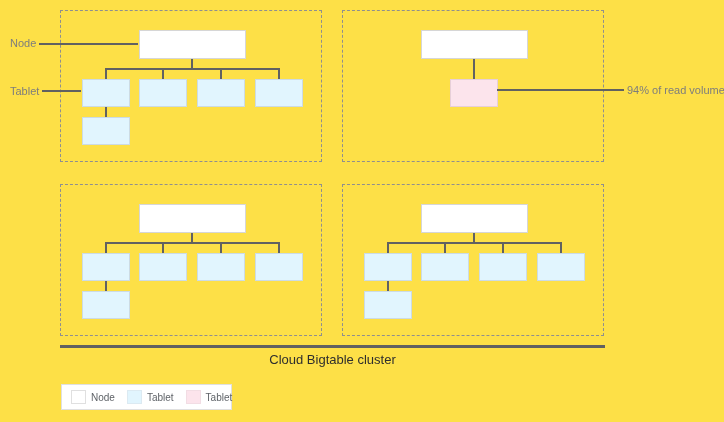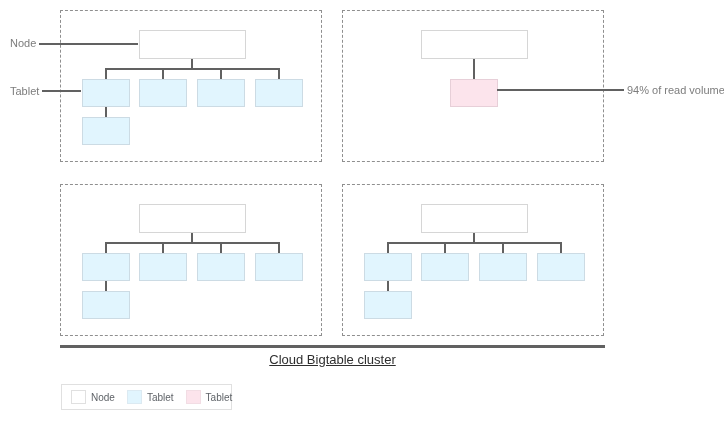--- a/index.html
+++ b/index.html
@@ -1,17 +1,17 @@
 <!DOCTYPE html>
 <html><head>
 <meta charset="utf-8">
 <style>
   html, body { margin:0; padding:0; background:#000; }
   .canvas {
-    position:relative; width:724px; height:422px; background:#ffffff;
+    position:relative; width:724px; height:422px; background:#fde047;
     font-family:"Liberation Sans","DejaVu Sans",sans-serif;
     overflow:hidden;
   }
   .quad {
     position:absolute; width:262px; height:152px;
     border:1px dashed #8f8f8f; box-sizing:border-box;
   }
   .q-tl { left:60px;  top:10px; }
   .q-tr { left:342px; top:10px; }
   .q-bl { left:60px;  top:184px; }
@@ -22,21 +22,21 @@
   .tablet-box { width:48px;  height:28px; background:#e1f5fe; border:1px solid #ccdbe4; }
   .hot-box    { background:#fce4ec; border-color:#e7cfd8; }
 
   .line { position:absolute; background:#616161; }
 
   .ext-label { position:absolute; font-size:11px; color:#7d7d7d; white-space:nowrap; }
 
   .separator { position:absolute; left:60px; top:345px; width:545px; height:3px; background:#616161; }
   .cluster-title {
     position:absolute; left:60px; top:352px; width:545px;
-    text-align:center; font-size:13px; color:#2e2e2e;text-decoration:underline;
+    text-align:center; font-size:13px; color:#2e2e2e;
   }
 
   .legend {
     position:absolute; left:61px; top:384px; width:171px; height:26px;
     background:#ffffff; border:1px solid #e0e0e0; box-sizing:border-box;
     display:flex; align-items:center; padding:0 9px;
   }
   .legend-swatch { width:15px; height:14px; box-sizing:border-box; margin-right:5px; flex:none; }
   .sw-node   { background:#ffffff; border:1px solid #e0e0e0; }
   .sw-tablet { background:#e1f5fe; border:1px solid #dceaf2; }

